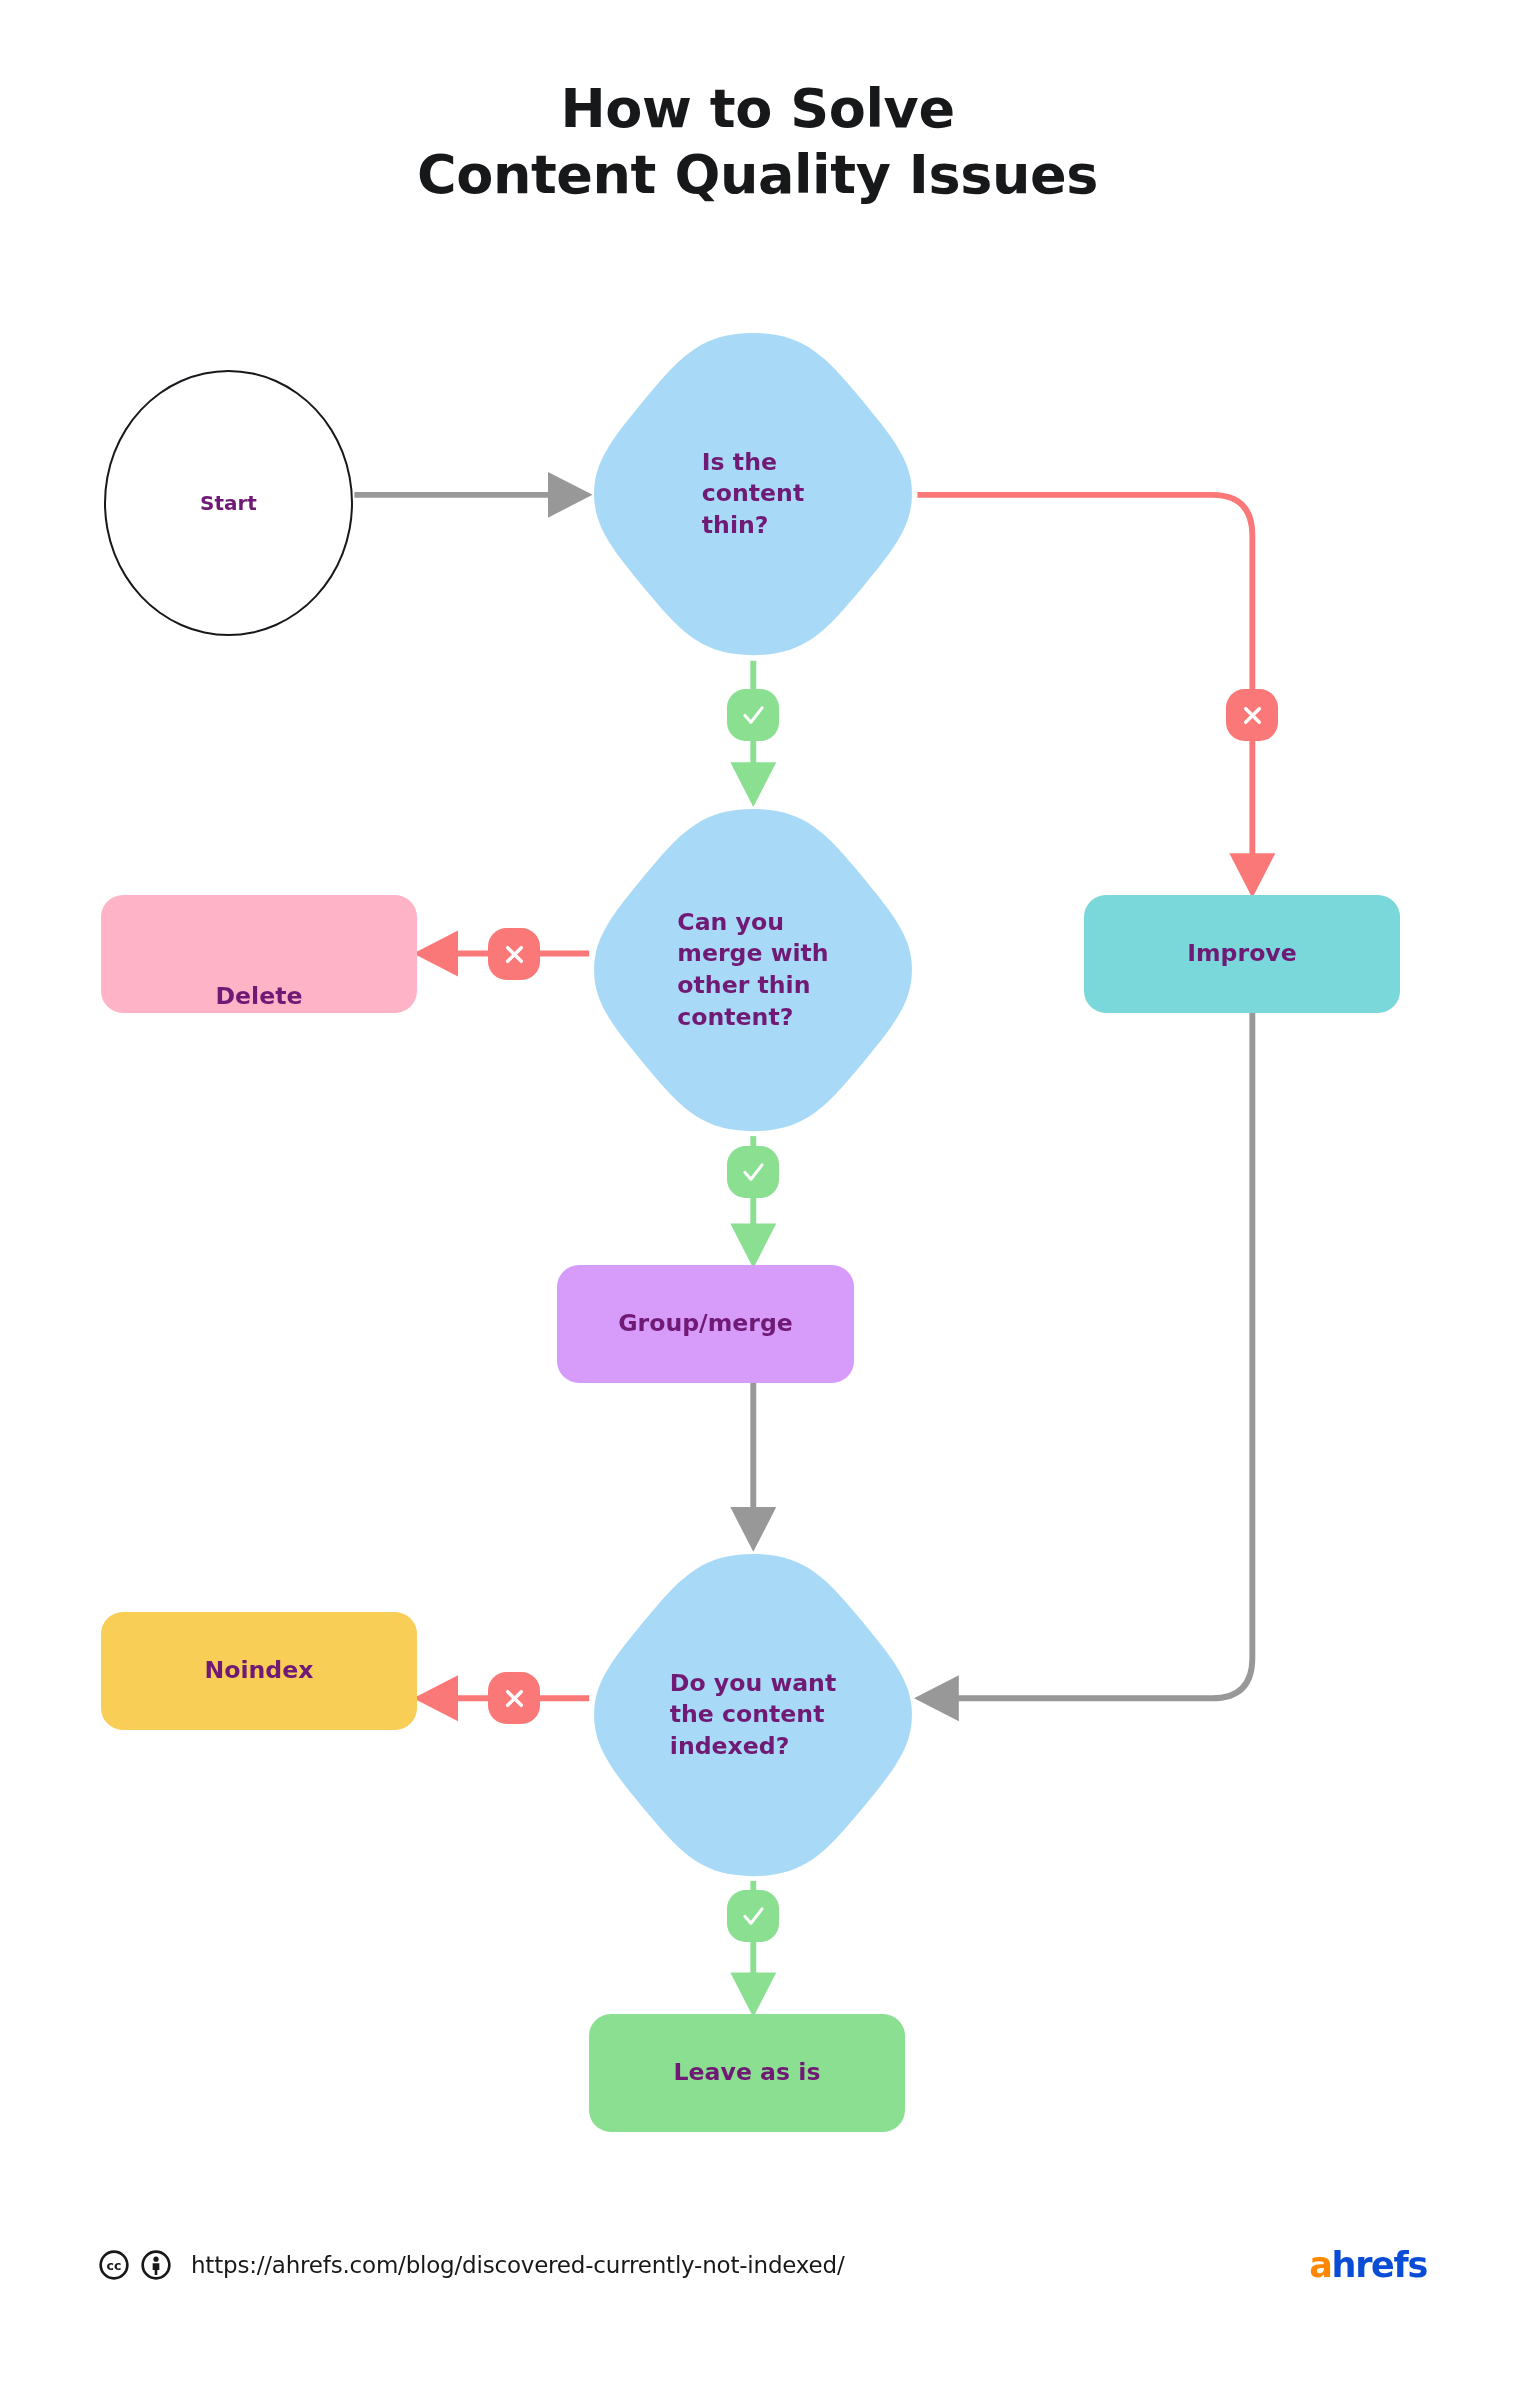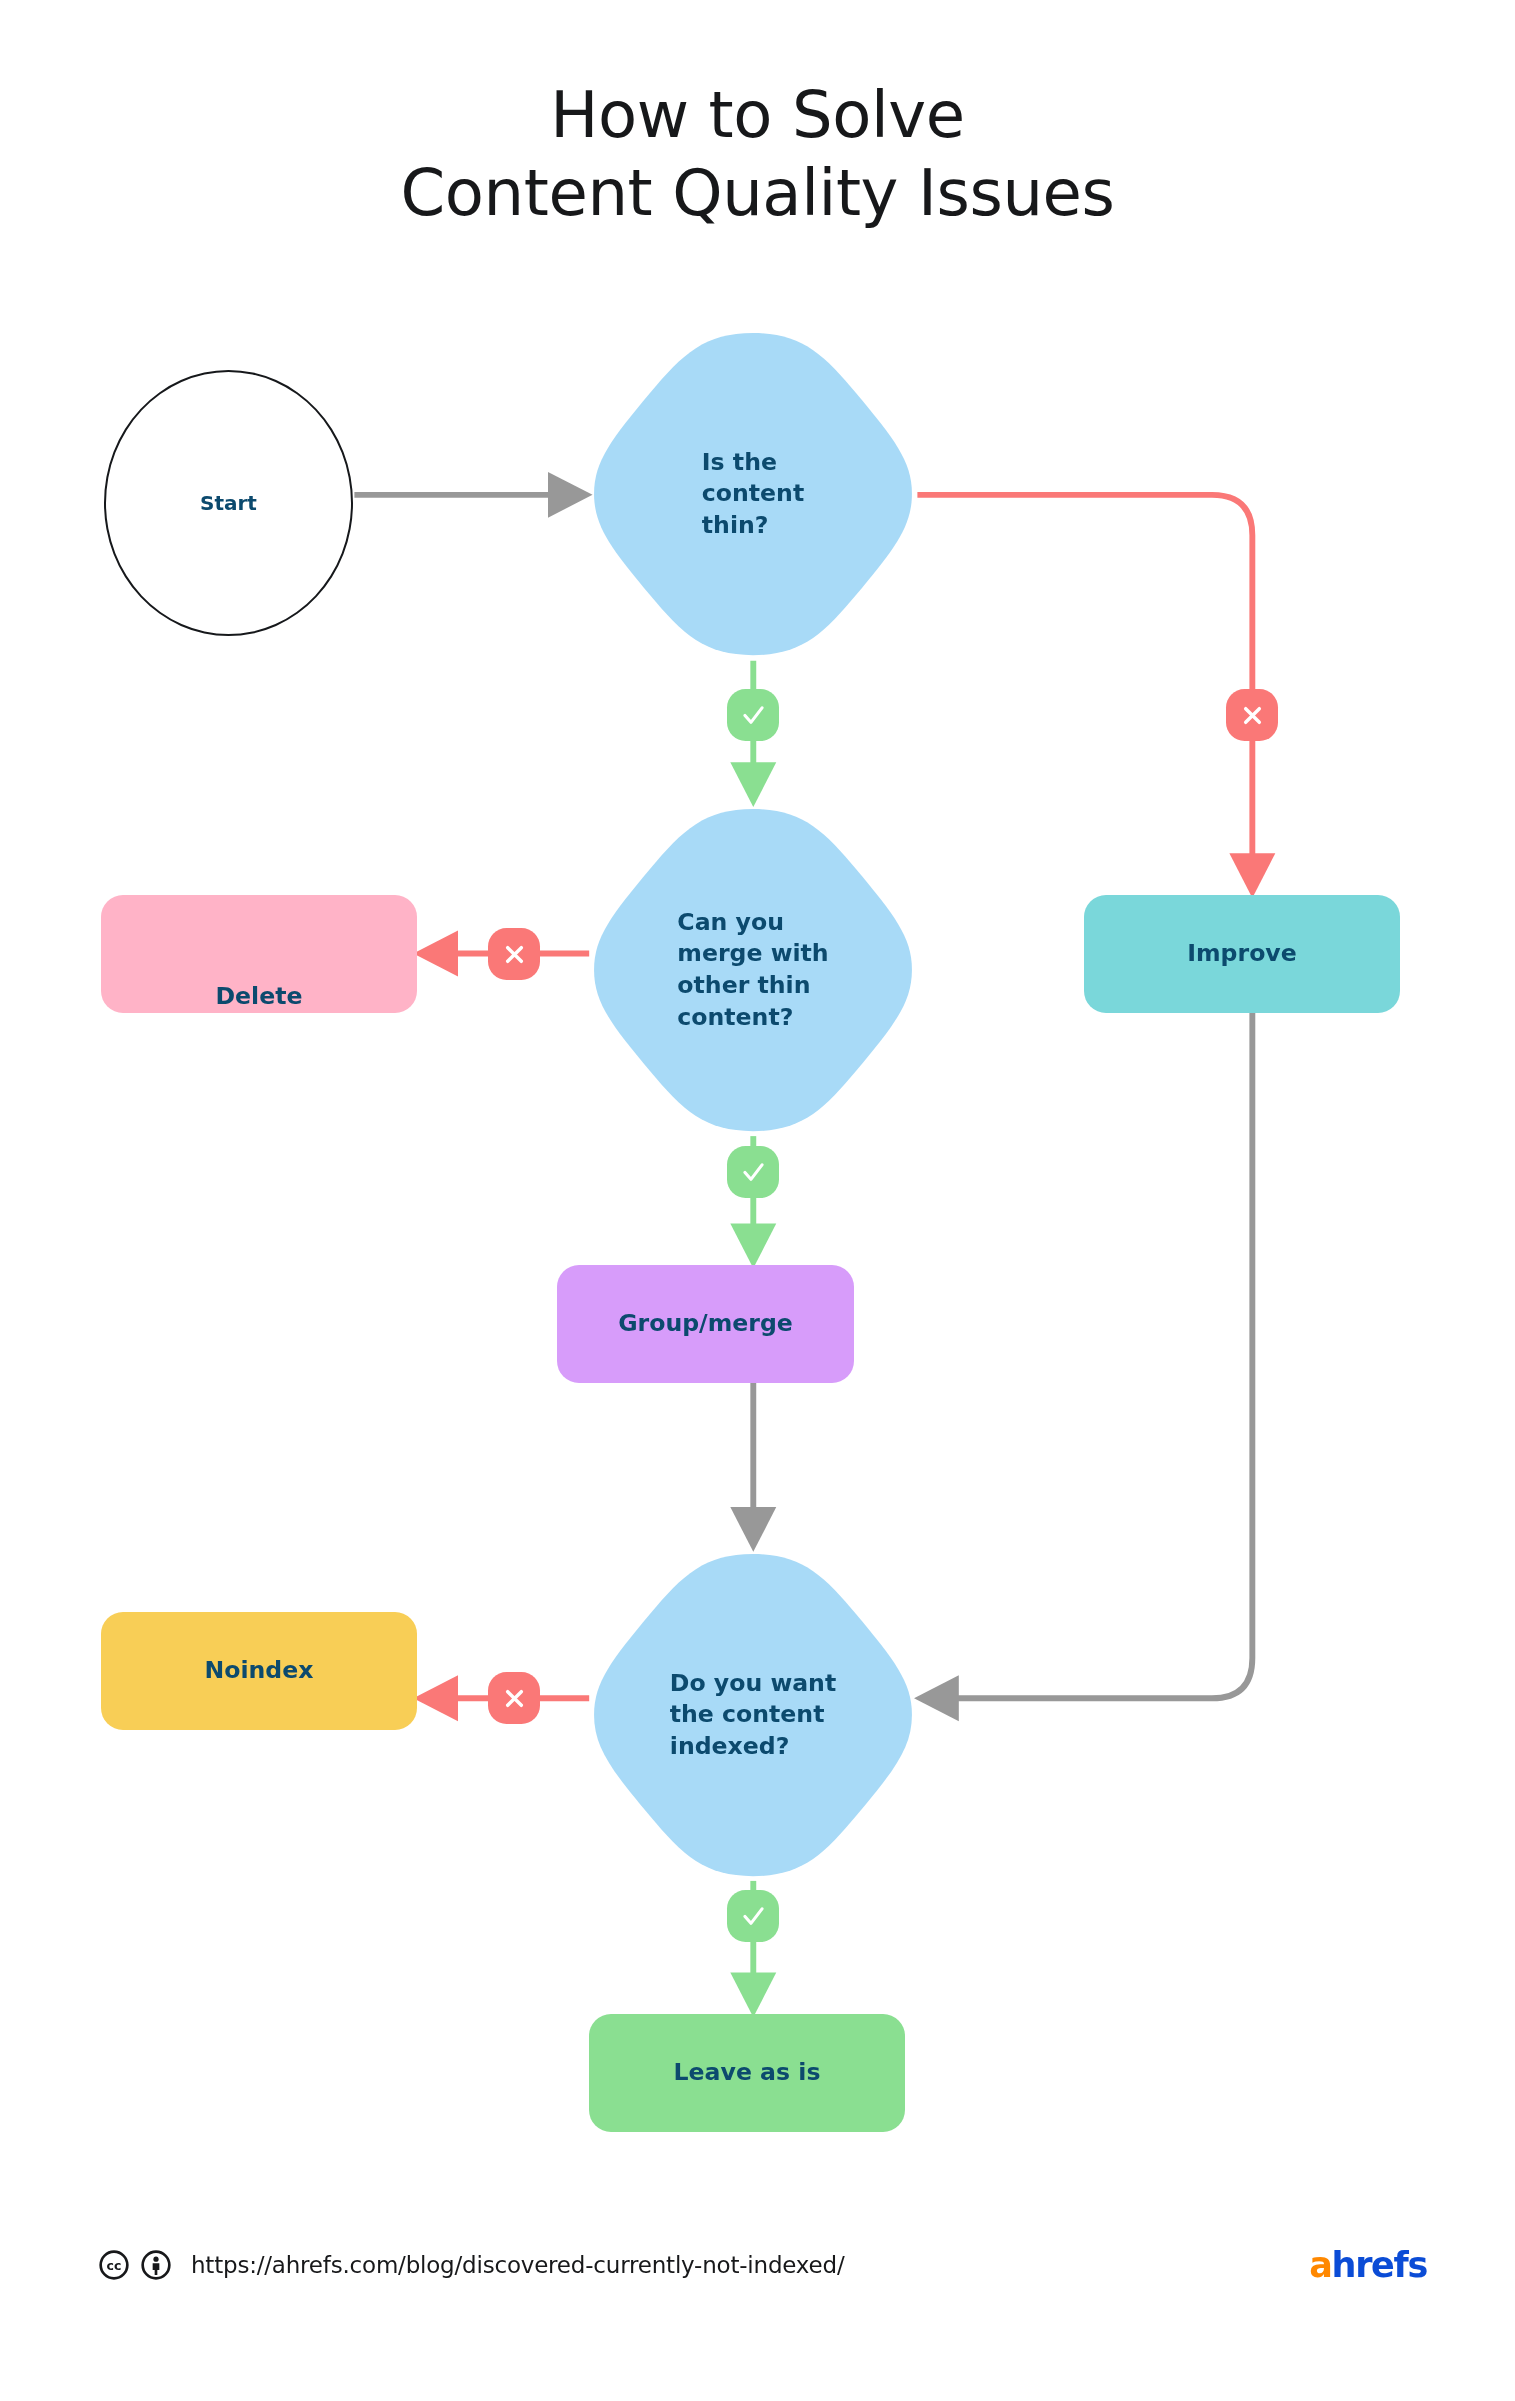--- a/index.html
+++ b/index.html
@@ -28,22 +28,22 @@
     position: absolute;
     left: 0;
     top: 76px;
     width: 1515px;
     text-align: center;
     line-height: 1.22;
   }
   .title-line {
     display: block;
     font-family: "DejaVu Sans", "Liberation Sans", sans-serif;
-    font-weight: 400;
-    font-size: 64px;
+    font-weight: 700;
+    font-size: 54px;
     letter-spacing: -0.4px;
     color: #17181a;
   }
 
   
   #wires {
     position: absolute;
     left: 0; top: 0;
     width: 1515px;
     height: 2401px;
@@ -55,21 +55,21 @@
     position: absolute;
     box-sizing: border-box;
     display: flex;
     align-items: center;
     justify-content: center;
     text-align: center;
   }
   .node-label {
     font-family: "DejaVu Sans", "Liberation Sans", sans-serif;
     font-weight: 700;
-    color: #0c4a6e;
+    color: #701a75;
     line-height: 1.34;
     white-space: pre-line;
   }
 
   
   .node-start {
     left: 104px;
     top: 370px;
     width: 249px;
     height: 266px;

